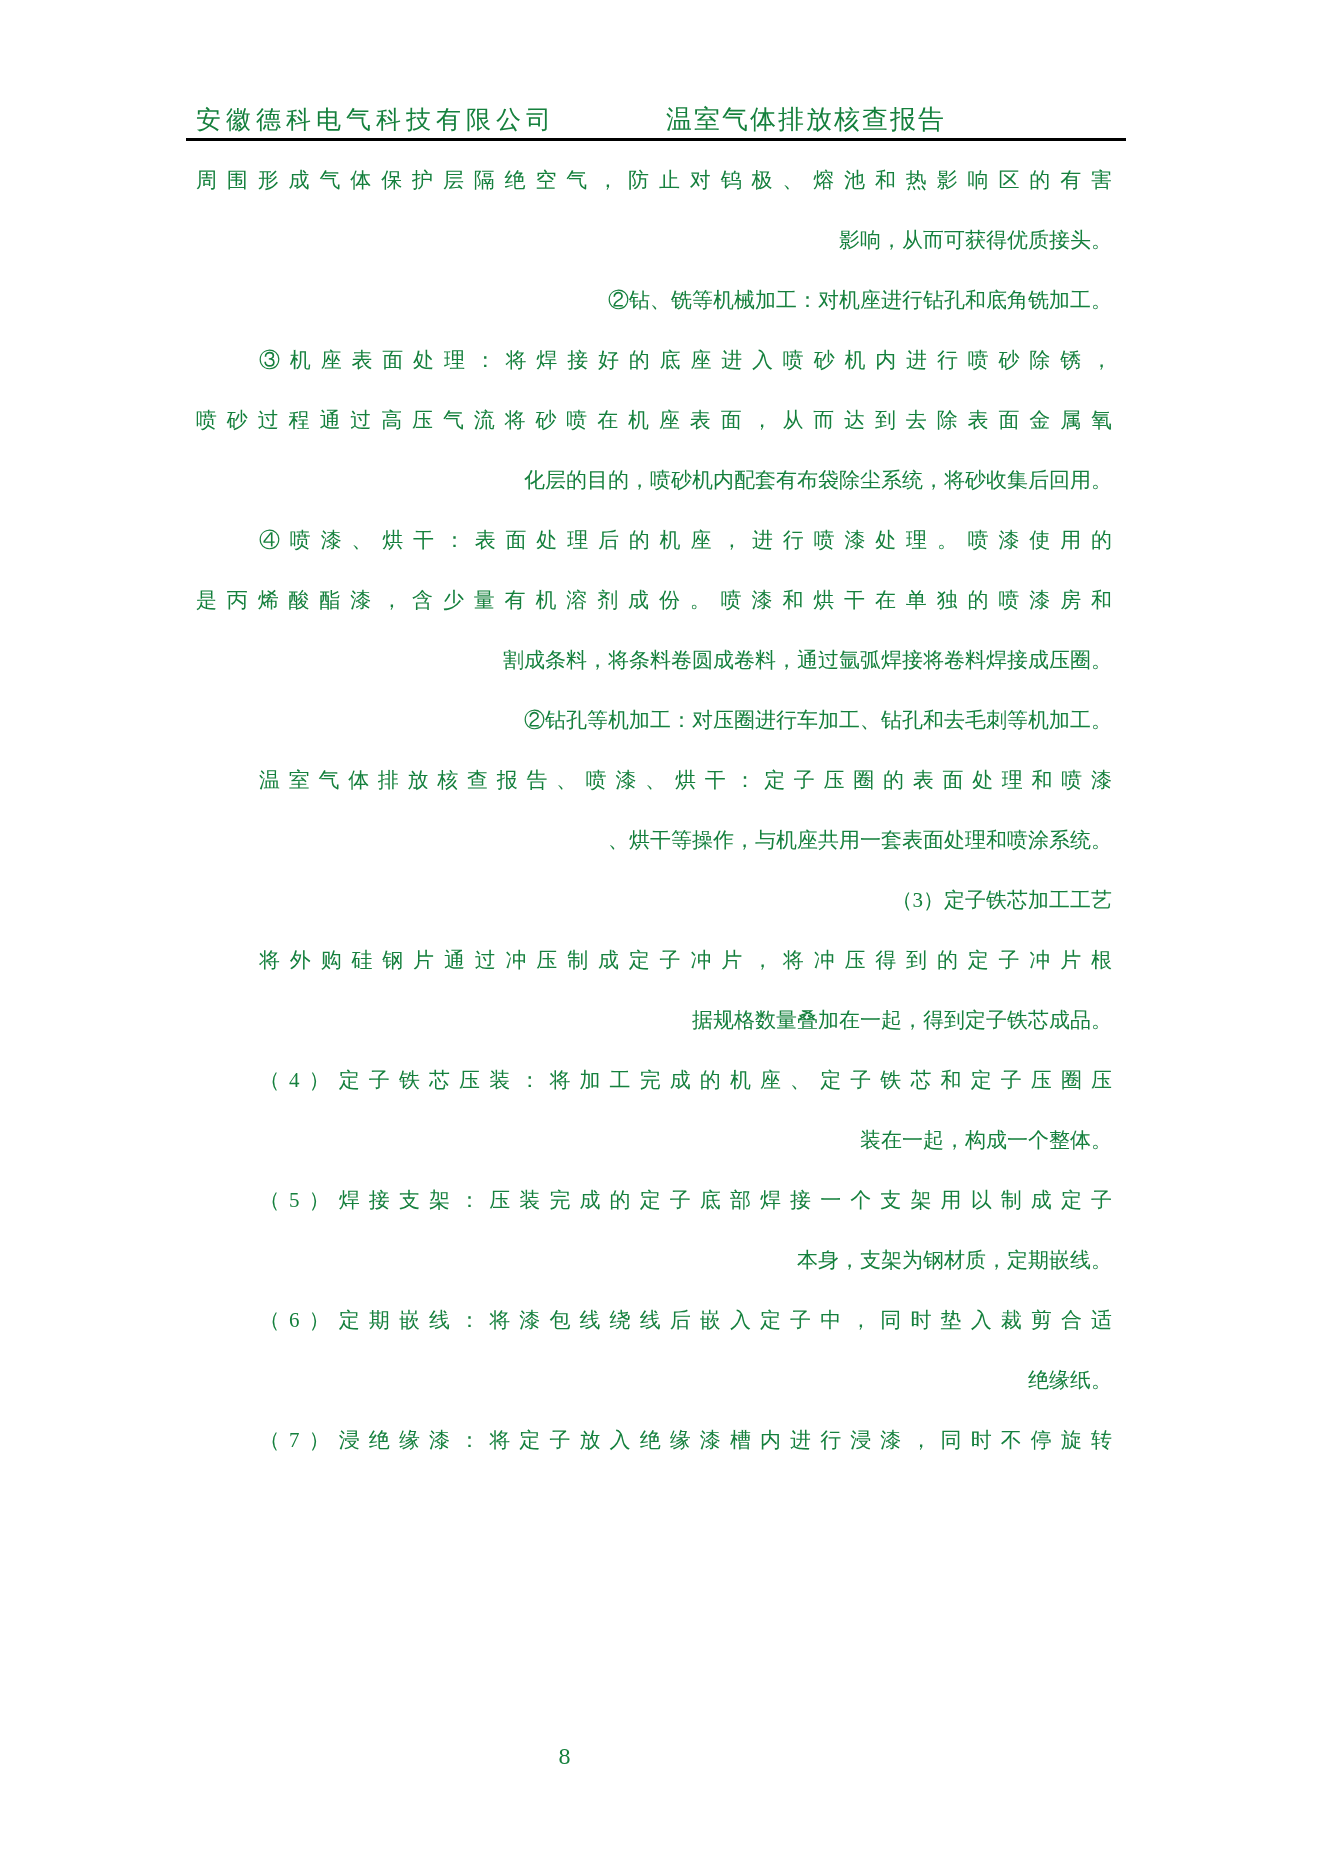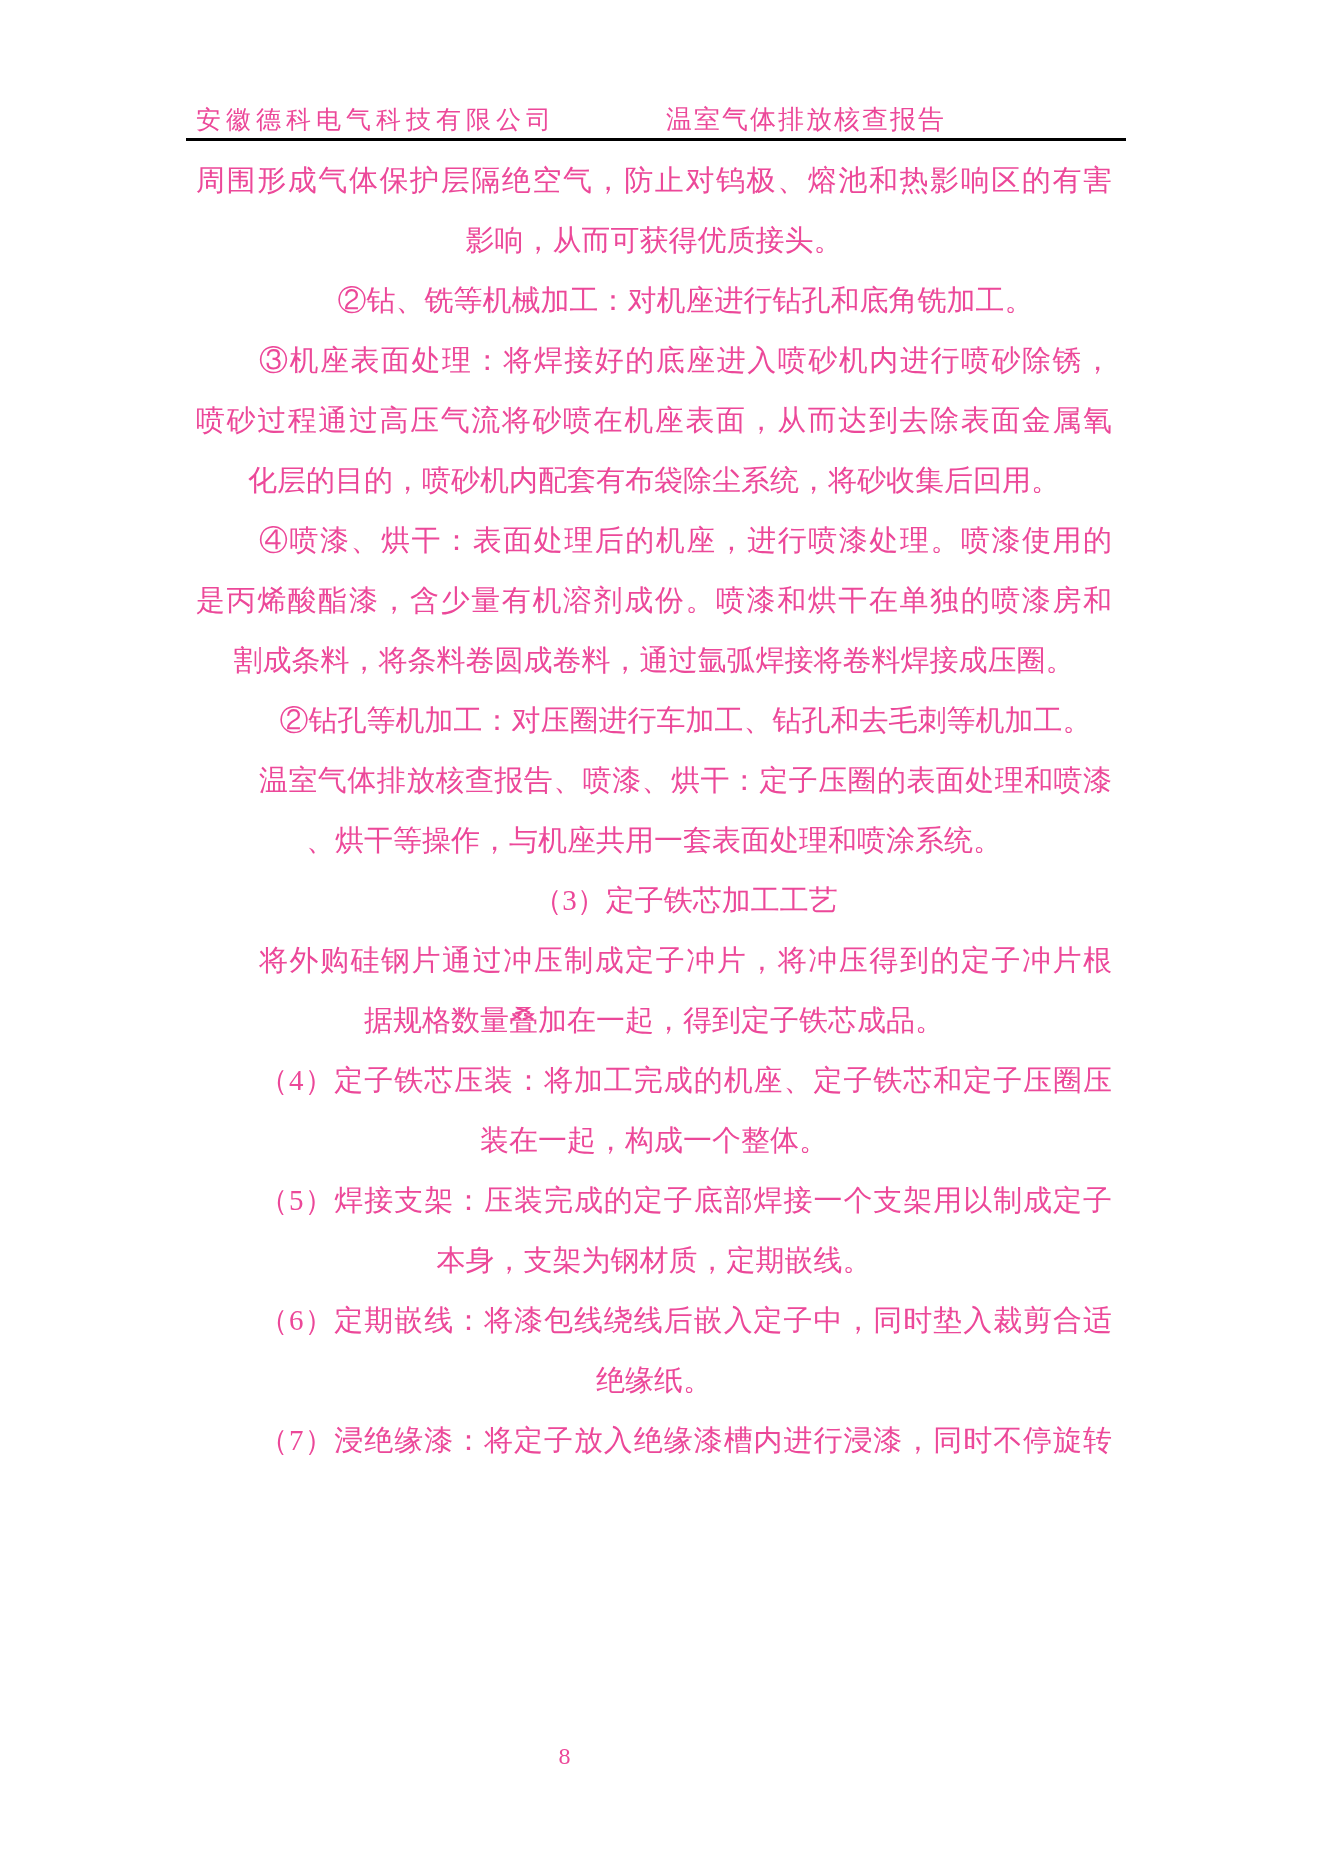--- a/index.html
+++ b/index.html
@@ -1,21 +1,21 @@
 <!DOCTYPE html>
 <html><head>
 <meta charset="utf-8">
 <style>
   html, body { margin: 0; padding: 0; background: #ffffff; }
   .page {
     position: relative;
     width: 1129px;
     height: 1871px;
     background: #ffffff;
-    color: #ec4899;
+    color: #15803d;
     font-family: "Liberation Serif", "DejaVu Serif", serif;
     overflow: hidden;
     border-radius: 27px;
   }
   .header-left {
     position: absolute;
     left: 196px;
     top: 100px;
     font-size: 25px;
     line-height: 40px;
@@ -37,24 +37,24 @@
     top: 138px;
     width: 940px;
     height: 3px;
     background: #000000;
   }
   .body-text {
     position: absolute;
     left: 196px;
     top: 150px;
     width: 916px;
-    font-size: 29px;
+    font-size: 21px;
     line-height: 60px;
   }
-  .line { height: 60px; overflow: hidden; text-align: center; }
+  .line { height: 60px; overflow: hidden; text-align: right; }
   .line.indent { text-indent: 63px; }
   .line.fill { text-align: justify; text-align-last: justify; }
   .page-number {
     position: absolute;
     left: 0;
     top: 1741px;
     width: 100%;
     text-align: center;
     font-size: 24px;
     line-height: 30px;

